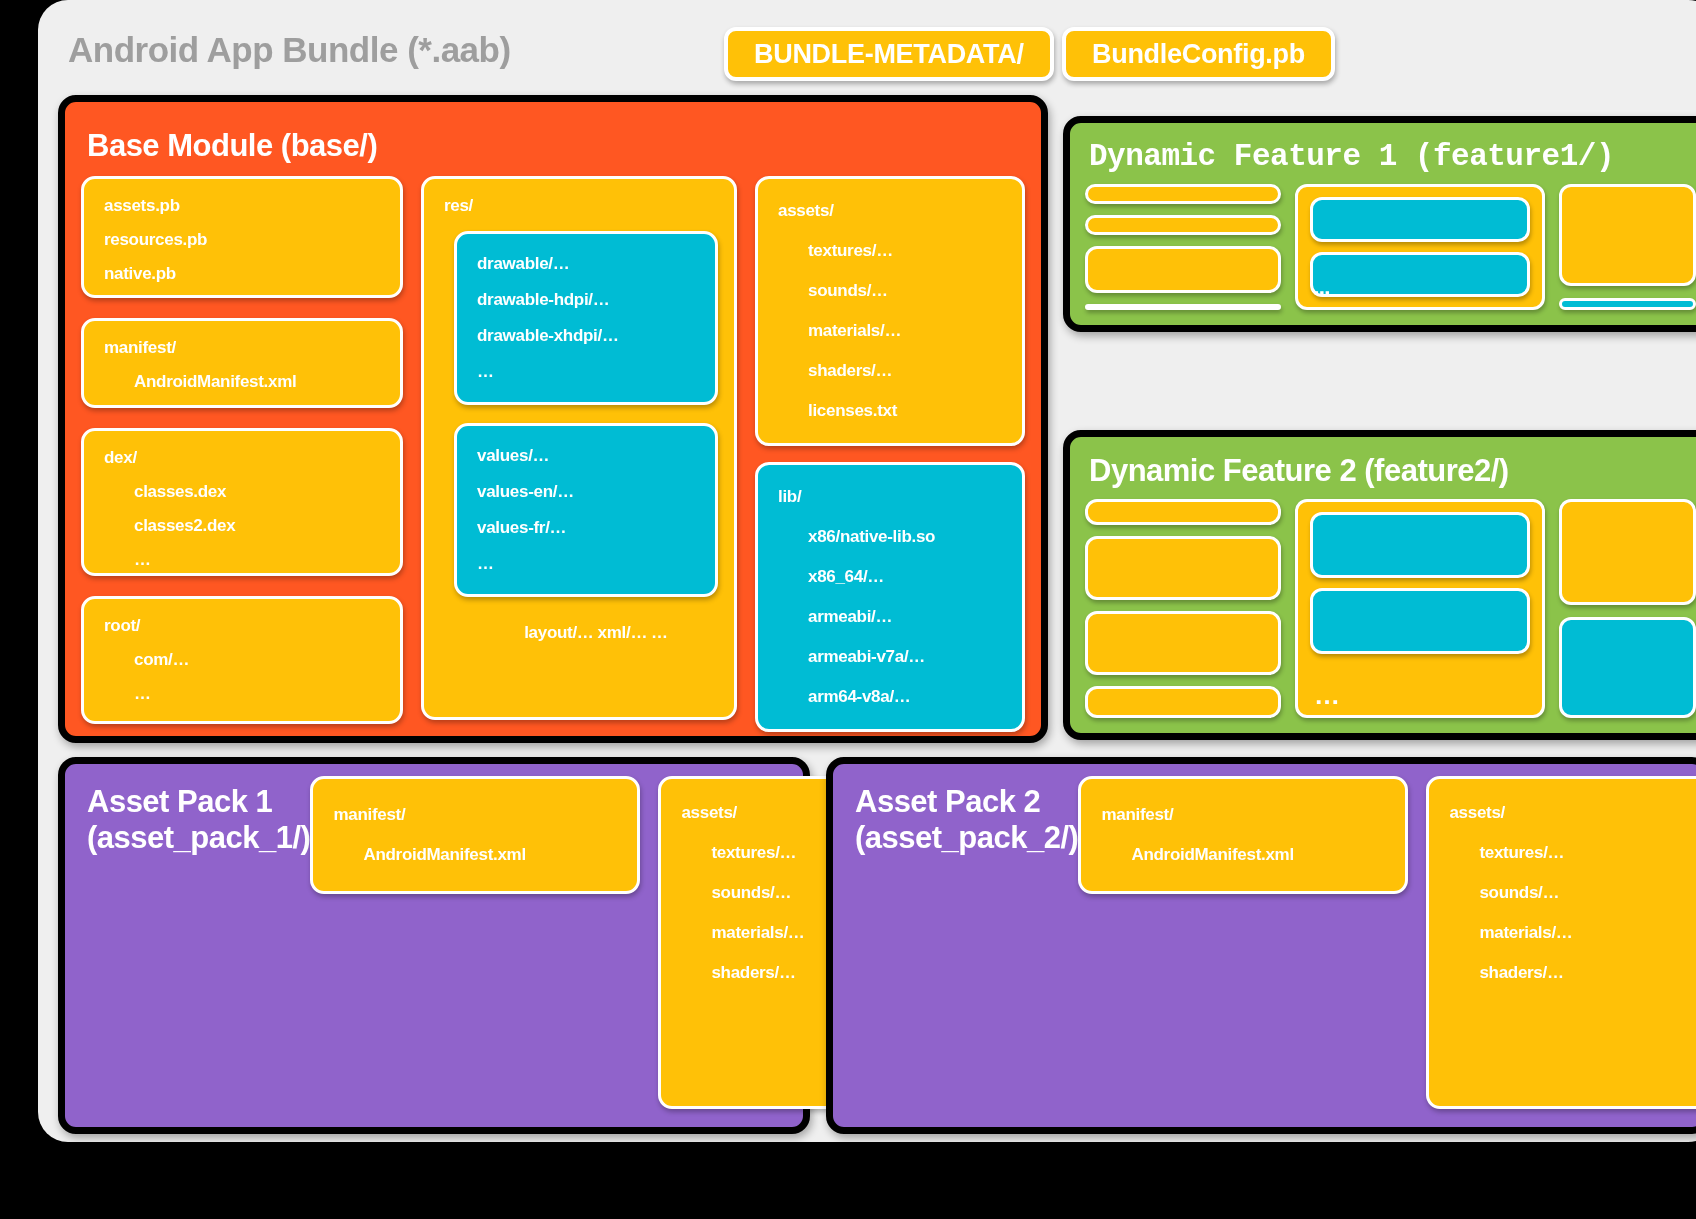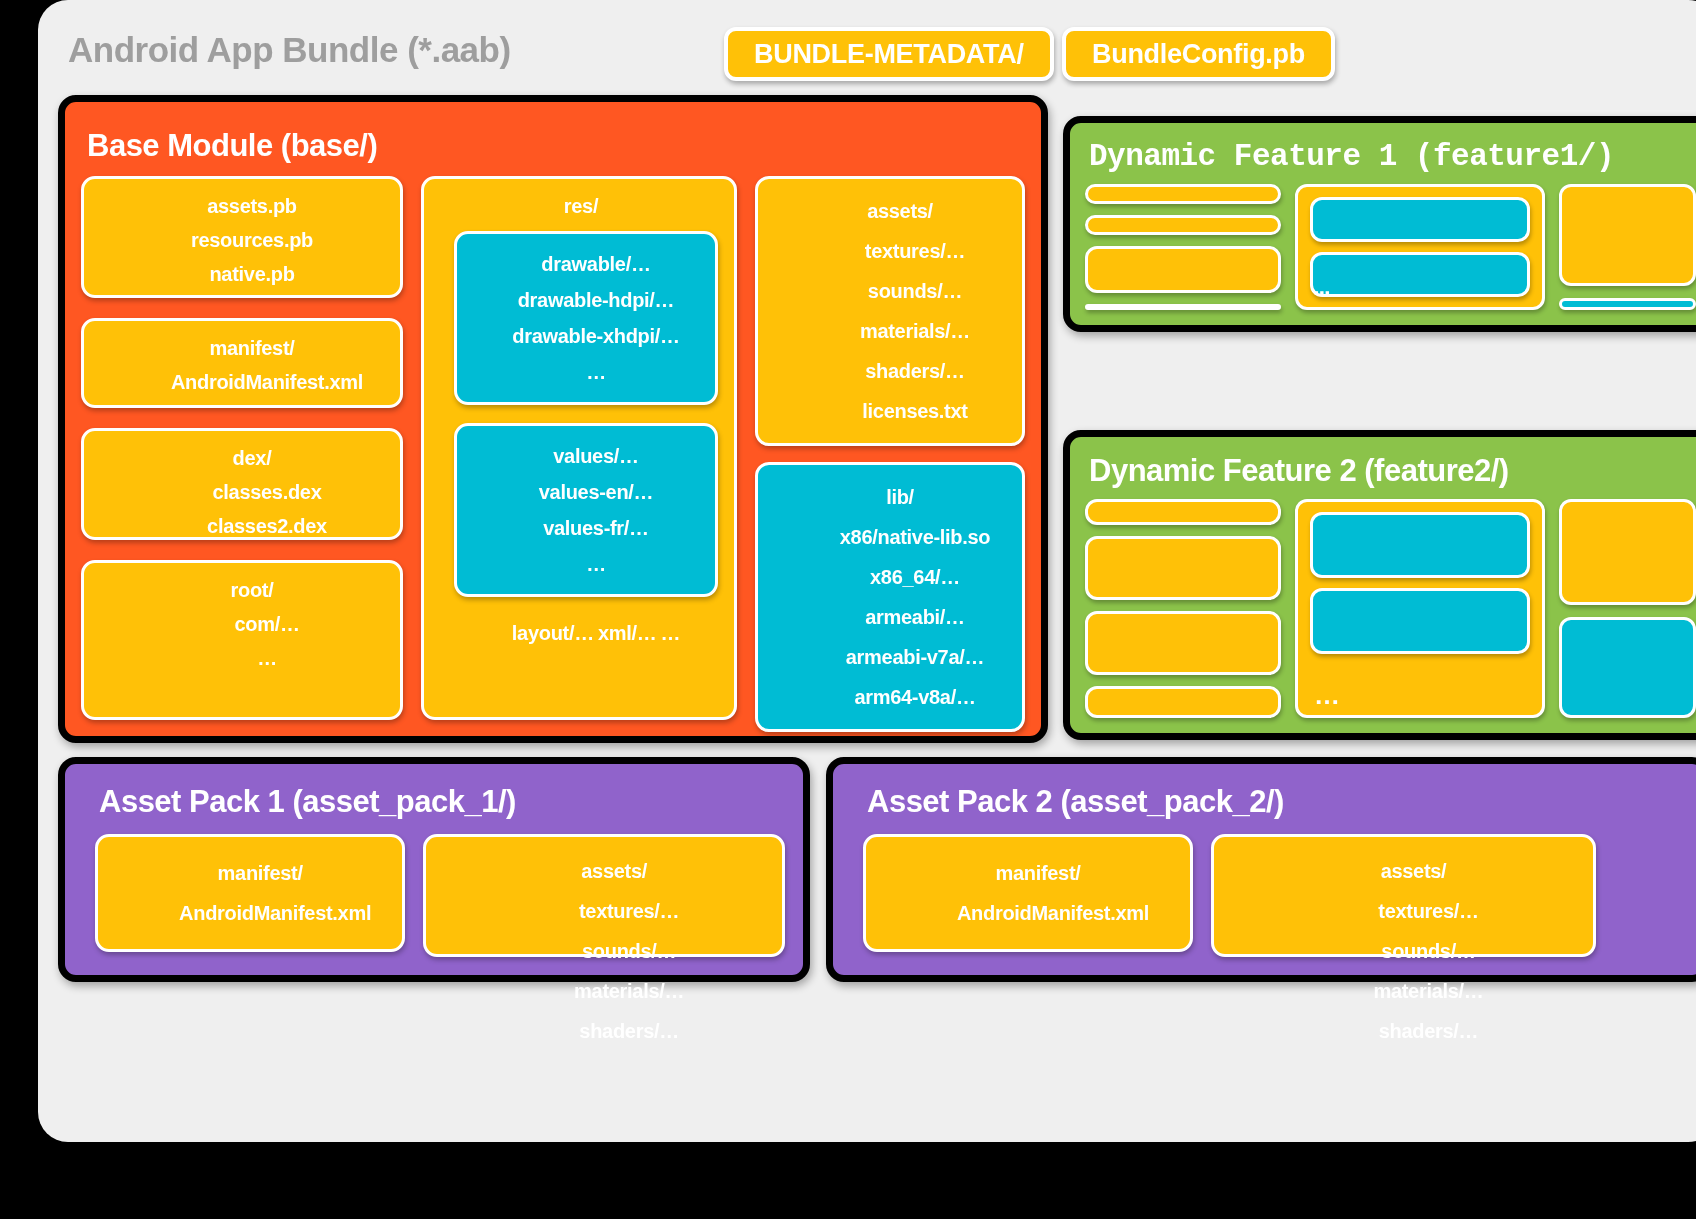--- a/index.html
+++ b/index.html
@@ -30,21 +30,21 @@
   .base-cols{flex:1;display:flex;gap:18px;min-height:0;}
   .bcol1{width:322px;display:flex;flex-direction:column;gap:20px;}
   .bcol2{width:316px;display:flex;}
   .bcol3{flex:1;display:flex;flex-direction:column;gap:16px;}
 
   .box{border:3px solid #fff;border-radius:14px;box-shadow:1px 3px 5px rgba(0,0,0,.28);
        color:#fff;}
   .amber{background:var(--amber,#FFC107);}
   .cyan{background:var(--cyan,#00BCD4);}
 
-  .ln{font-size:20px;line-height:34px;letter-spacing:-0.3px;white-space:nowrap;text-align:center;}
+  .ln{font-size:17px;line-height:34px;letter-spacing:-0.3px;white-space:nowrap;}
   .ind{padding-left:30px;}
 
   .pad{padding:10px 0 10px 20px;}
   .grow{flex:1;}
 
   .res-box{flex:1;display:flex;flex-direction:column;padding:10px 16px 14px 20px;}
   .res-inner{flex:1;display:flex;flex-direction:column;gap:18px;margin-top:8px;}
   .res-cyan{padding:12px 0 12px 20px;margin-left:10px;}
   .res-cyan .ln{line-height:36px;}
   .res-tail{padding-left:30px;flex:1;display:flex;flex-direction:row;justify-content:center;gap:4px;}
@@ -59,22 +59,22 @@
   .df2{top:430px;height:310px;}
   .df-cols{flex:1;display:flex;gap:14px;min-height:0;}
   .dcol1{width:196px;display:flex;flex-direction:column;gap:11px;}
   .dcol2{width:250px;display:flex;}
   .dcol3{flex:1;display:flex;flex-direction:column;gap:12px;}
   .ph{border:3px solid #fff;border-radius:12px;box-shadow:1px 3px 4px rgba(0,0,0,.28);}
   .d-container{flex:1;position:relative;display:flex;flex-direction:column;gap:10px;
                padding:10px 12px;}
   .dots{position:absolute;left:16px;bottom:4px;color:#fff;font-size:26px;}
 
-  .ap{top:757px;height:225px;background:var(--purple,#9063CB);
-      padding:12px 18px 18px 30px;display:flex;flex-direction:column;}
+  .ap{top:757px;height:377px;background:var(--purple,#9063CB);
+      padding:12px 18px 18px 18px;display:flex;flex-direction:row;}
   .ap1{left:20px;width:752px;}
   .ap2{left:788px;width:884px;}
   .ap-cols{flex:1;display:flex;gap:18px;align-items:flex-start;min-height:0;}
   .ap-manifest{width:330px;padding:16px 0 16px 20px;}
   .ap-manifest .ln{line-height:40px;}
   .ap-assets{width:385px;height:100%;padding:14px 0 14px 20px;}
   .ap-assets .ln{line-height:40px;}
 </style>
 </head>
 <body>
@@ -93,21 +93,21 @@
         <div class="bcol1">
           <div class="box amber pad" style="height:122px;">
             <div class="ln">assets.pb</div>
             <div class="ln">resources.pb</div>
             <div class="ln">native.pb</div>
           </div>
           <div class="box amber pad" style="height:90px;">
             <div class="ln">manifest/</div>
             <div class="ln ind">AndroidManifest.xml</div>
           </div>
-          <div class="box amber pad" style="height:112px;">
+          <div class="box amber pad" style="height:148px;">
             <div class="ln">dex/</div>
             <div class="ln ind">classes.dex</div>
             <div class="ln ind">classes2.dex</div>
             <div class="ln ind">…</div>
           </div>
           <div class="box amber pad grow">
             <div class="ln">root/</div>
             <div class="ln ind">com/…</div>
             <div class="ln ind">…</div>
           </div>

